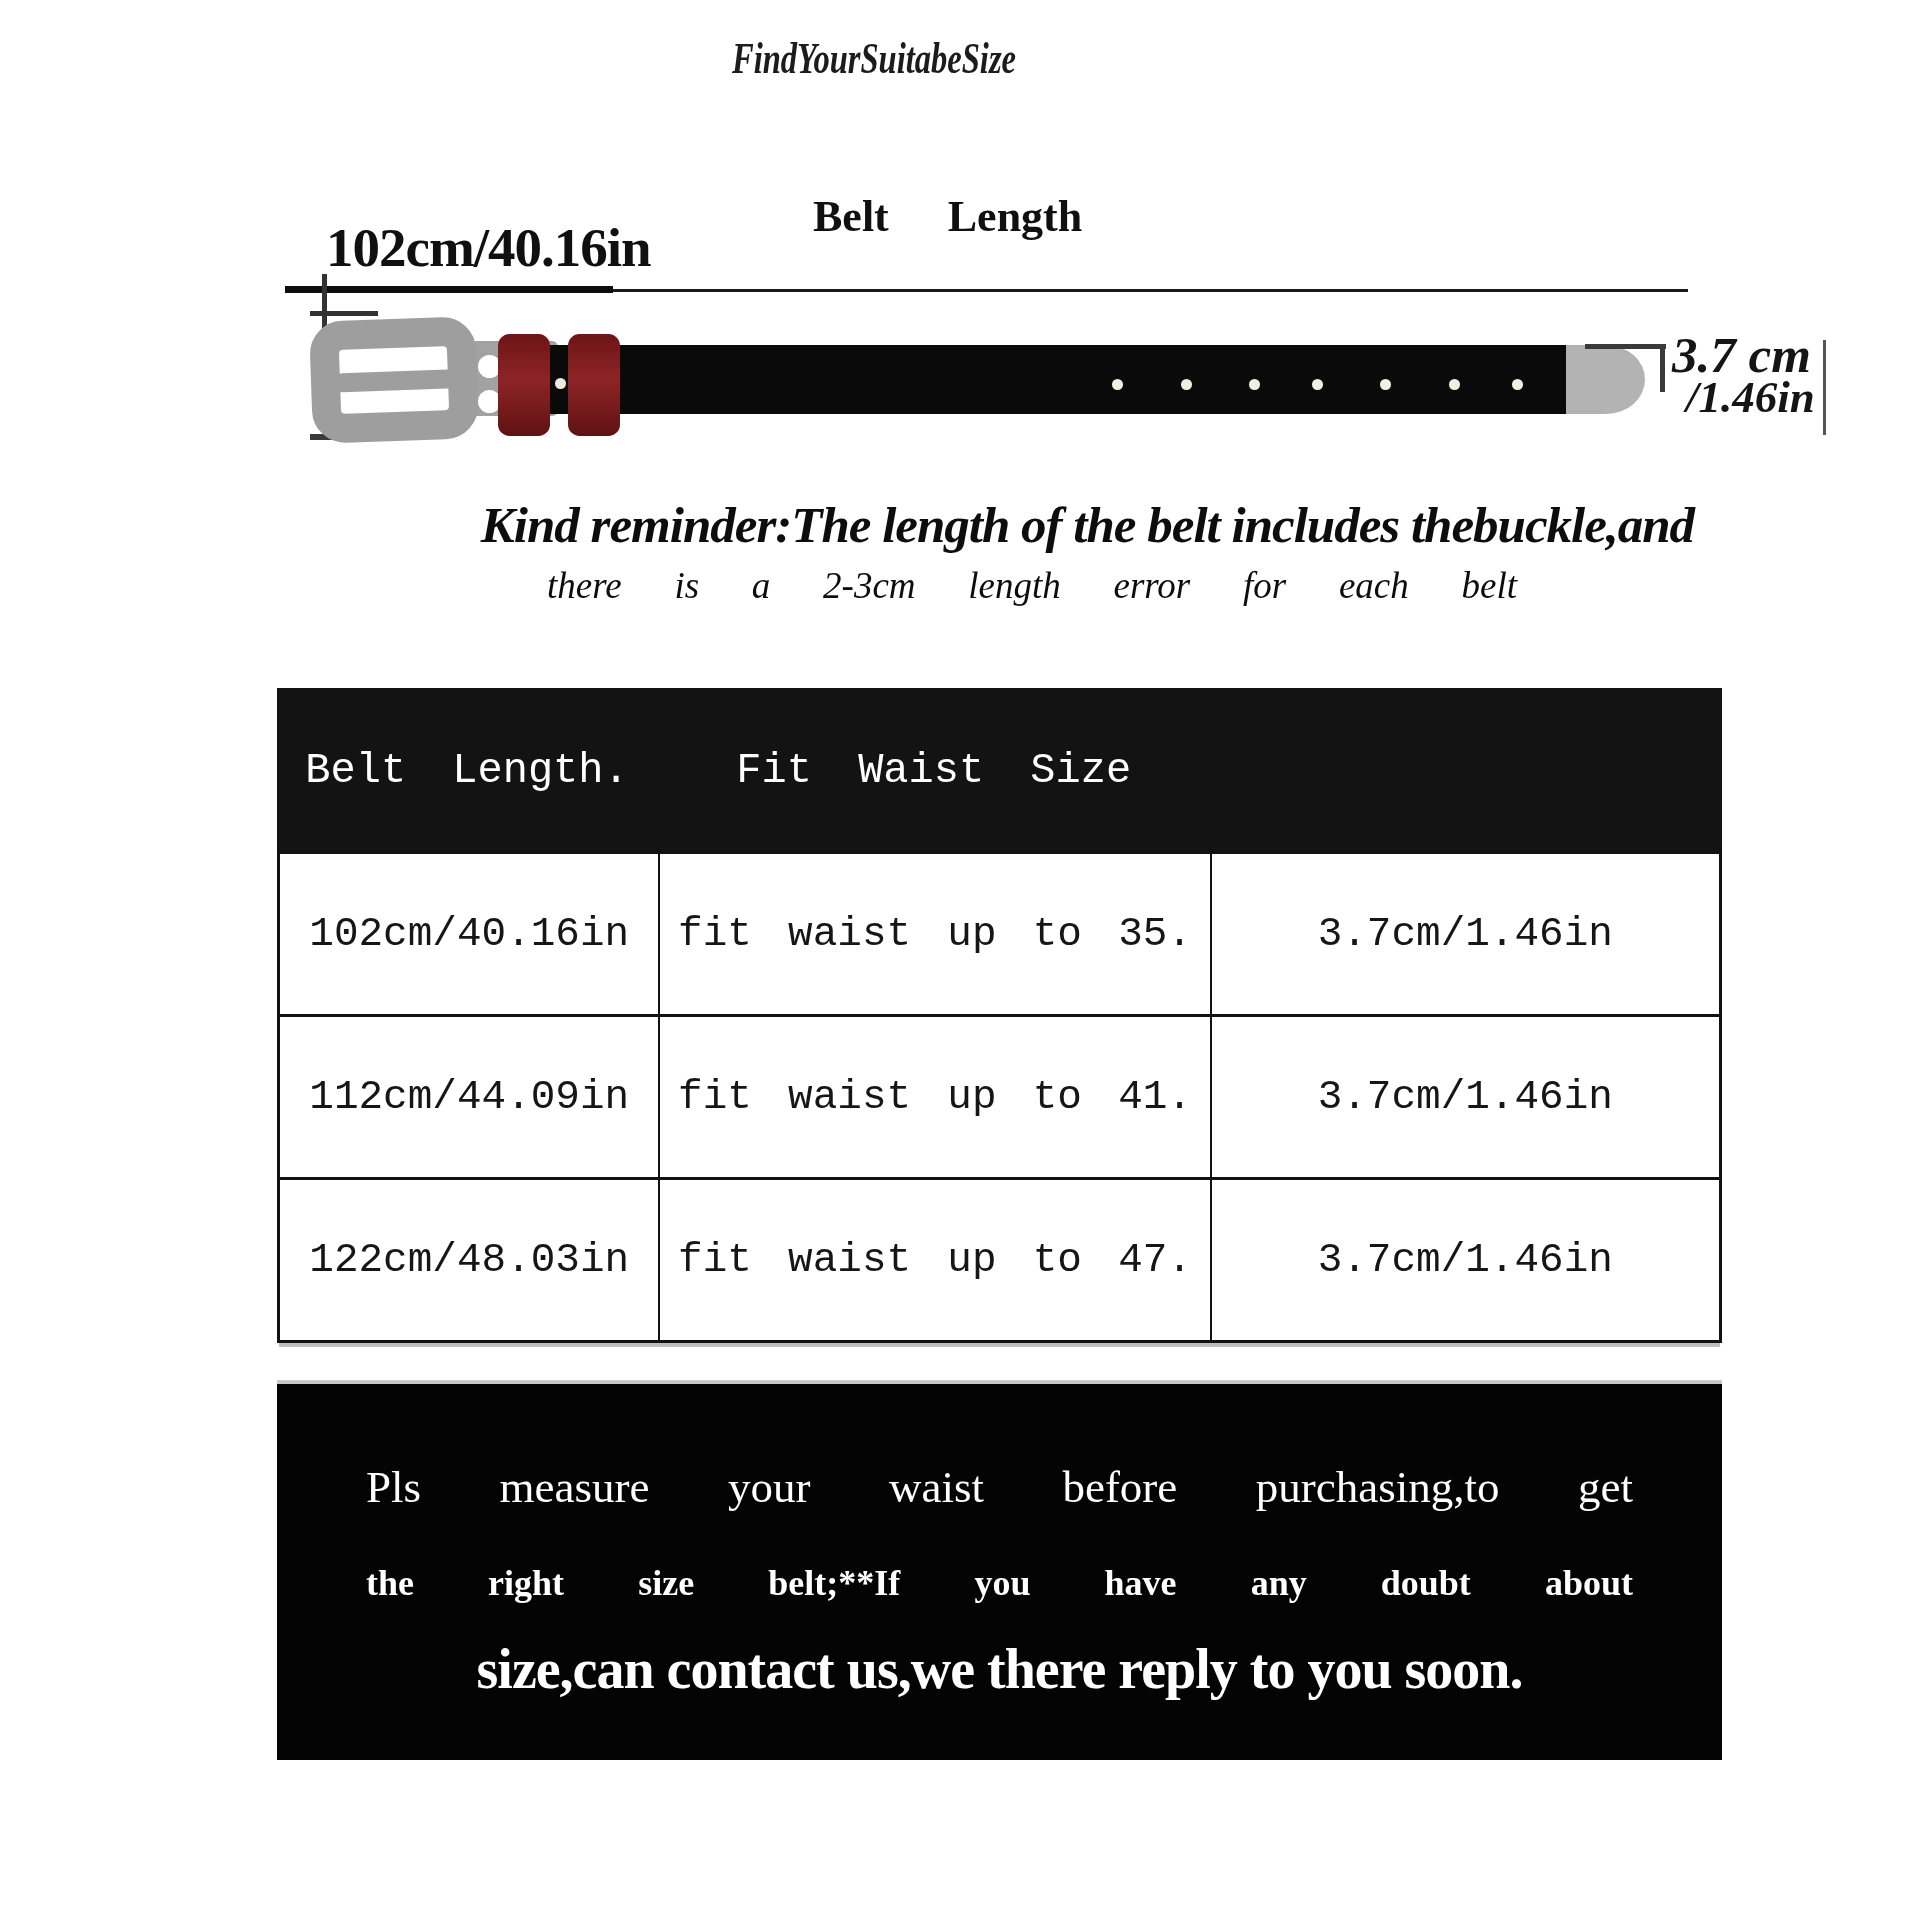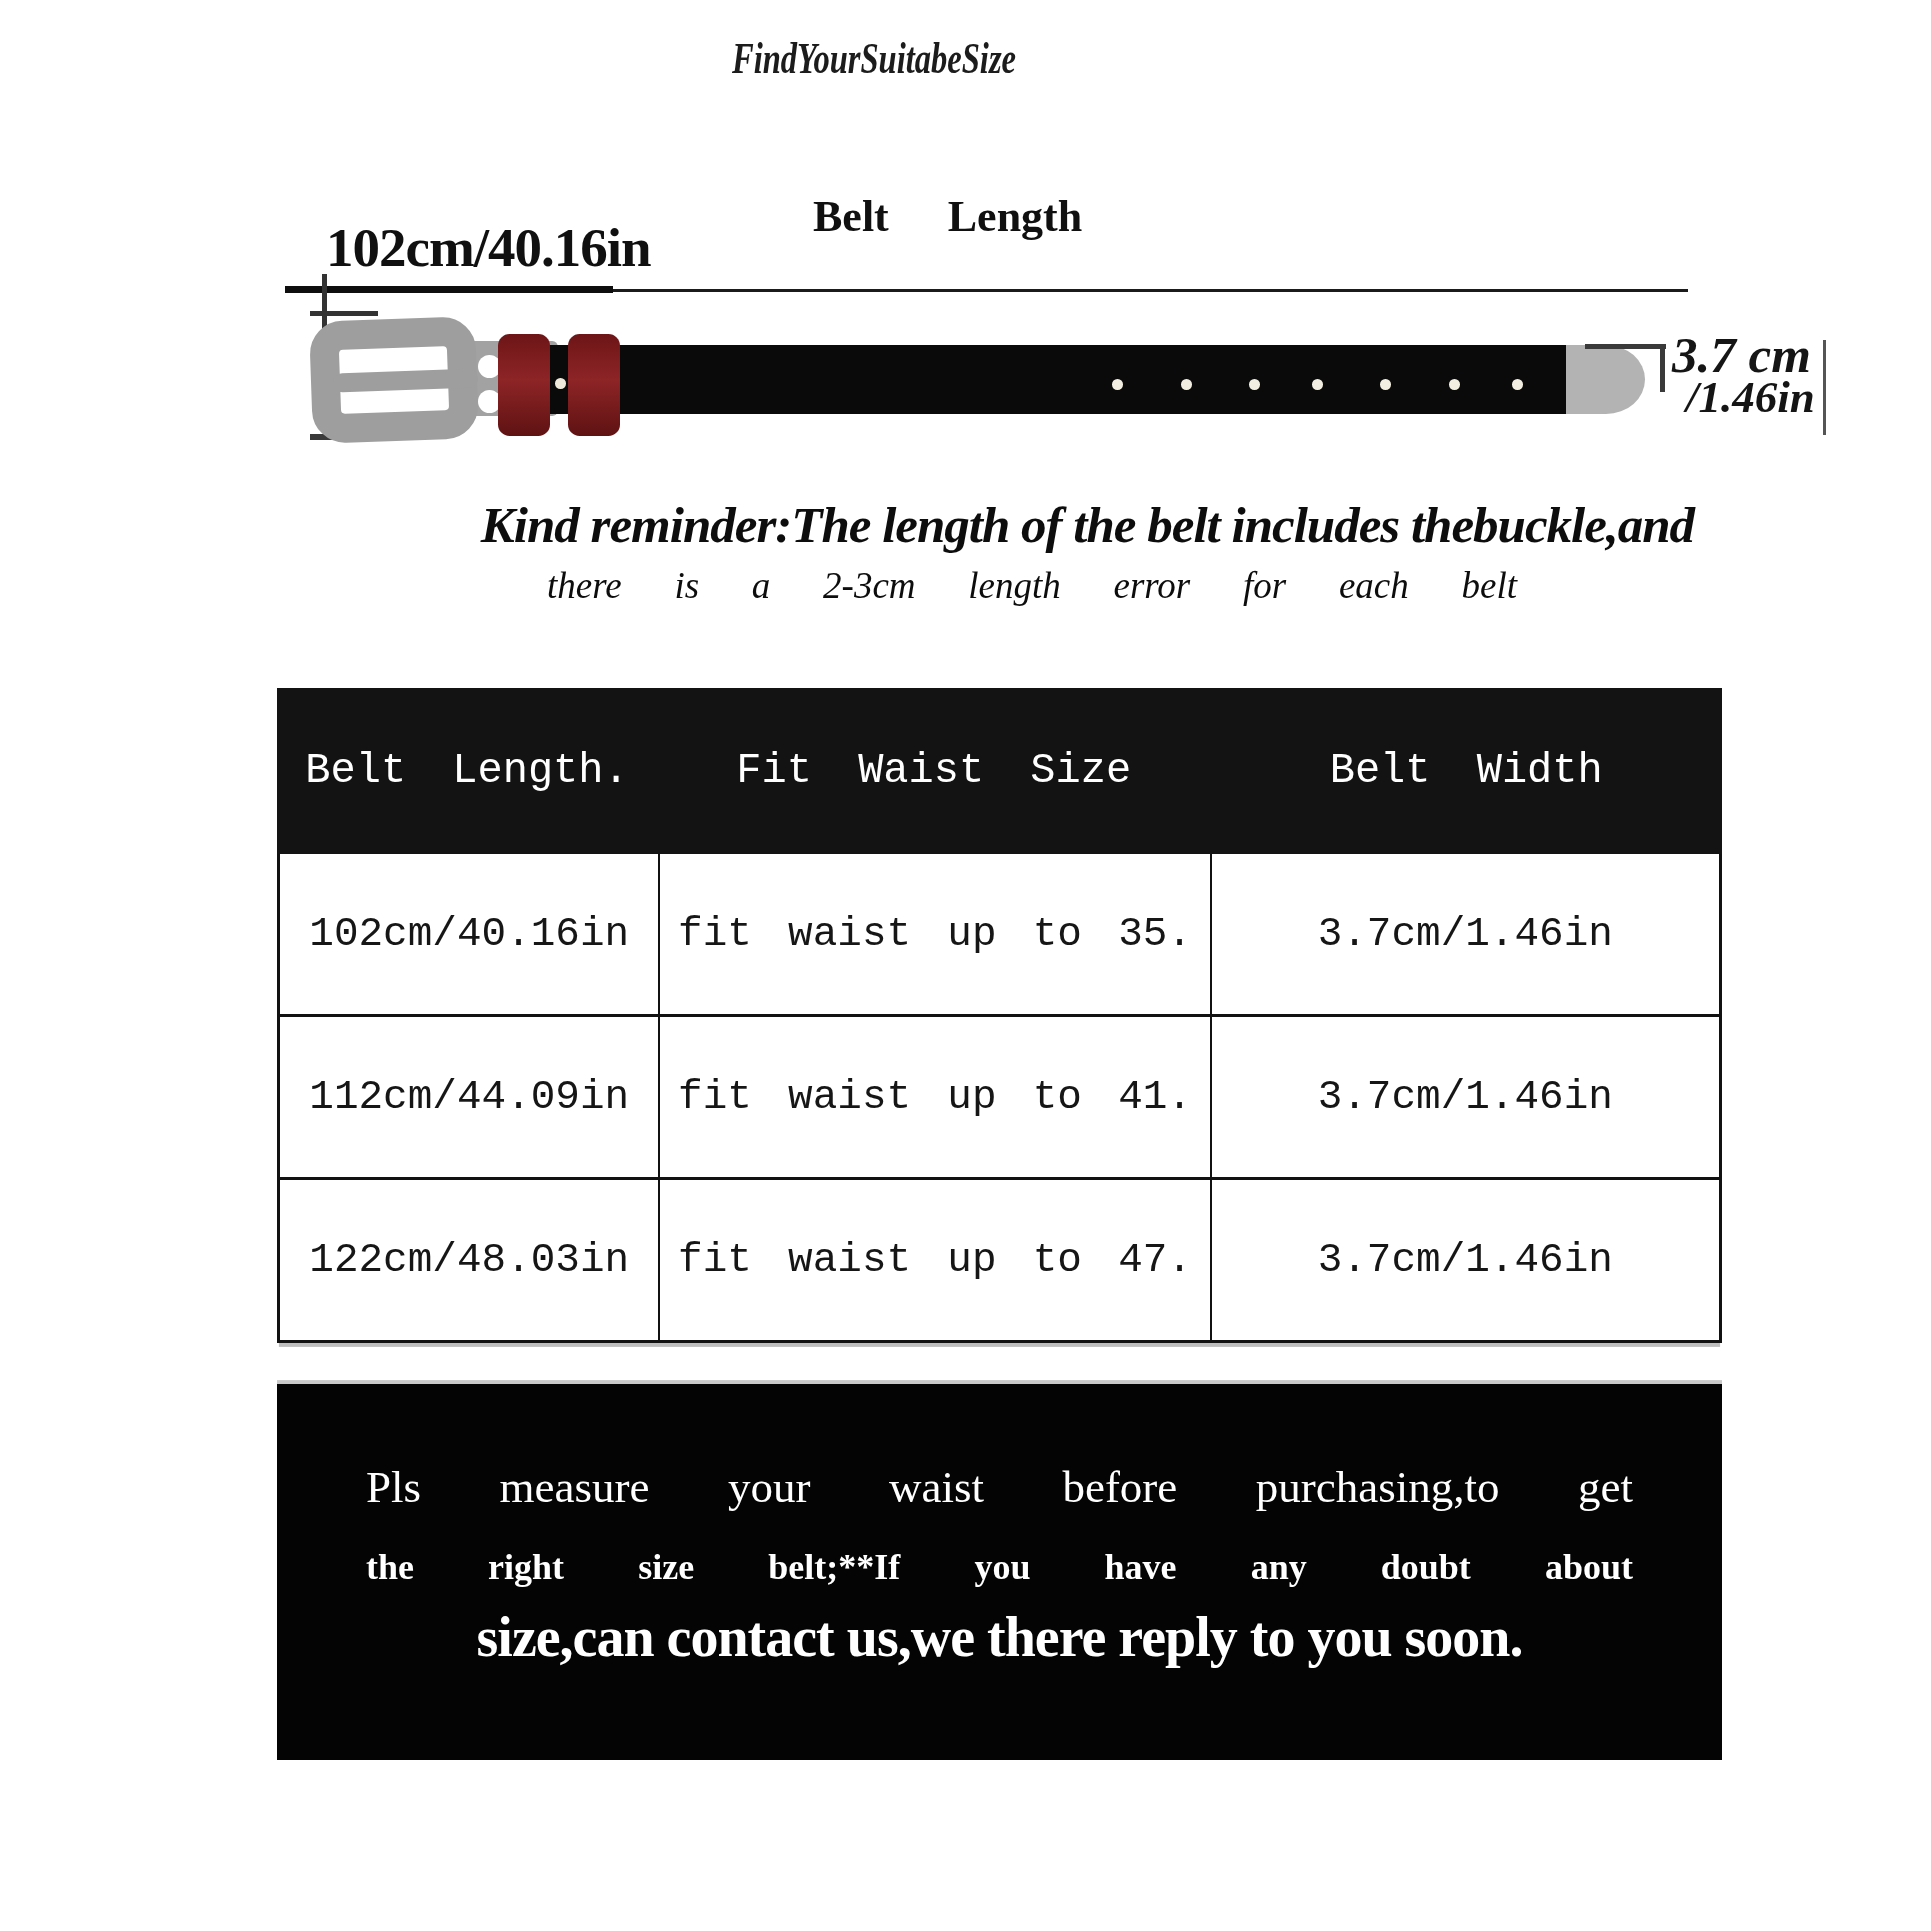--- a/index.html
+++ b/index.html
@@ -55,21 +55,21 @@
     font-family:"Liberation Mono",monospace;font-size:42px;word-spacing:21px;white-space:nowrap;}
   .tbody{border:3.9px solid #111;border-top:none;background:#fff;}
   .trow{display:grid;grid-template-columns:26.3% 38.3% 35.4%;height:160px;border-top:3.9px solid #111;}
   .trow:first-child{border-top:none;}
   .tcell{display:flex;align-items:center;justify-content:center;border-left:2.9px solid #111;
     font-family:"Liberation Mono",monospace;font-size:41px;word-spacing:11.6px;white-space:nowrap;color:#161616;}
   .tcell:first-child{border-left:none;}
 
   
   .notice{top:1384px;left:277px;width:1445px;height:376px;background:#040404;color:#ffffff;
-    box-shadow:0 -3.9px 0 #c9c9c9;display:flex;flex-direction:column;box-sizing:border-box;}
+    box-shadow:0 -3.9px 0 #c9c9c9;display:flex;flex-direction:column;box-sizing:border-box;gap:16px;}
   .n1{margin:77px 89px 0 89px;font-size:45px;text-align:justify;text-align-last:justify;}
   .n2{margin:33px 89px 0 89px;font-size:36px;font-weight:bold;text-align:justify;text-align-last:justify;}
   .n3{margin:17.4px 39px 0 39px;font-size:56px;font-weight:bold;text-align:center;letter-spacing:-1px;white-space:nowrap;}
 </style>
 </head>
 <body>
 
 <div class="stage">
 
   <div class="abs page-title">FindYourSuitabeSize</div>
@@ -110,21 +110,20 @@
   <div class="abs width-cm">3.7 cm</div>
   <div class="abs width-in">/1.46in</div>
 
   <div class="abs reminder1">Kind reminder:The length of the belt includes thebuckle,and</div>
   <div class="abs reminder2">there is a 2-3cm length error for each belt</div>
 
   <div class="abs size-table">
     <div class="thead">
       <div class="thcell">Belt  Length.</div>
       <div class="thcell">Fit Waist Size</div>
-      <div class="thcell">Belt Width</div>
     </div>
     <div class="tbody">
       <div class="trow">
         <div class="tcell">102cm/40.16in</div>
         <div class="tcell">fit waist up to 35.</div>
         <div class="tcell">3.7cm/1.46in</div>
       </div>
       <div class="trow">
         <div class="tcell">112cm/44.09in</div>
         <div class="tcell">fit waist up to 41.</div>

